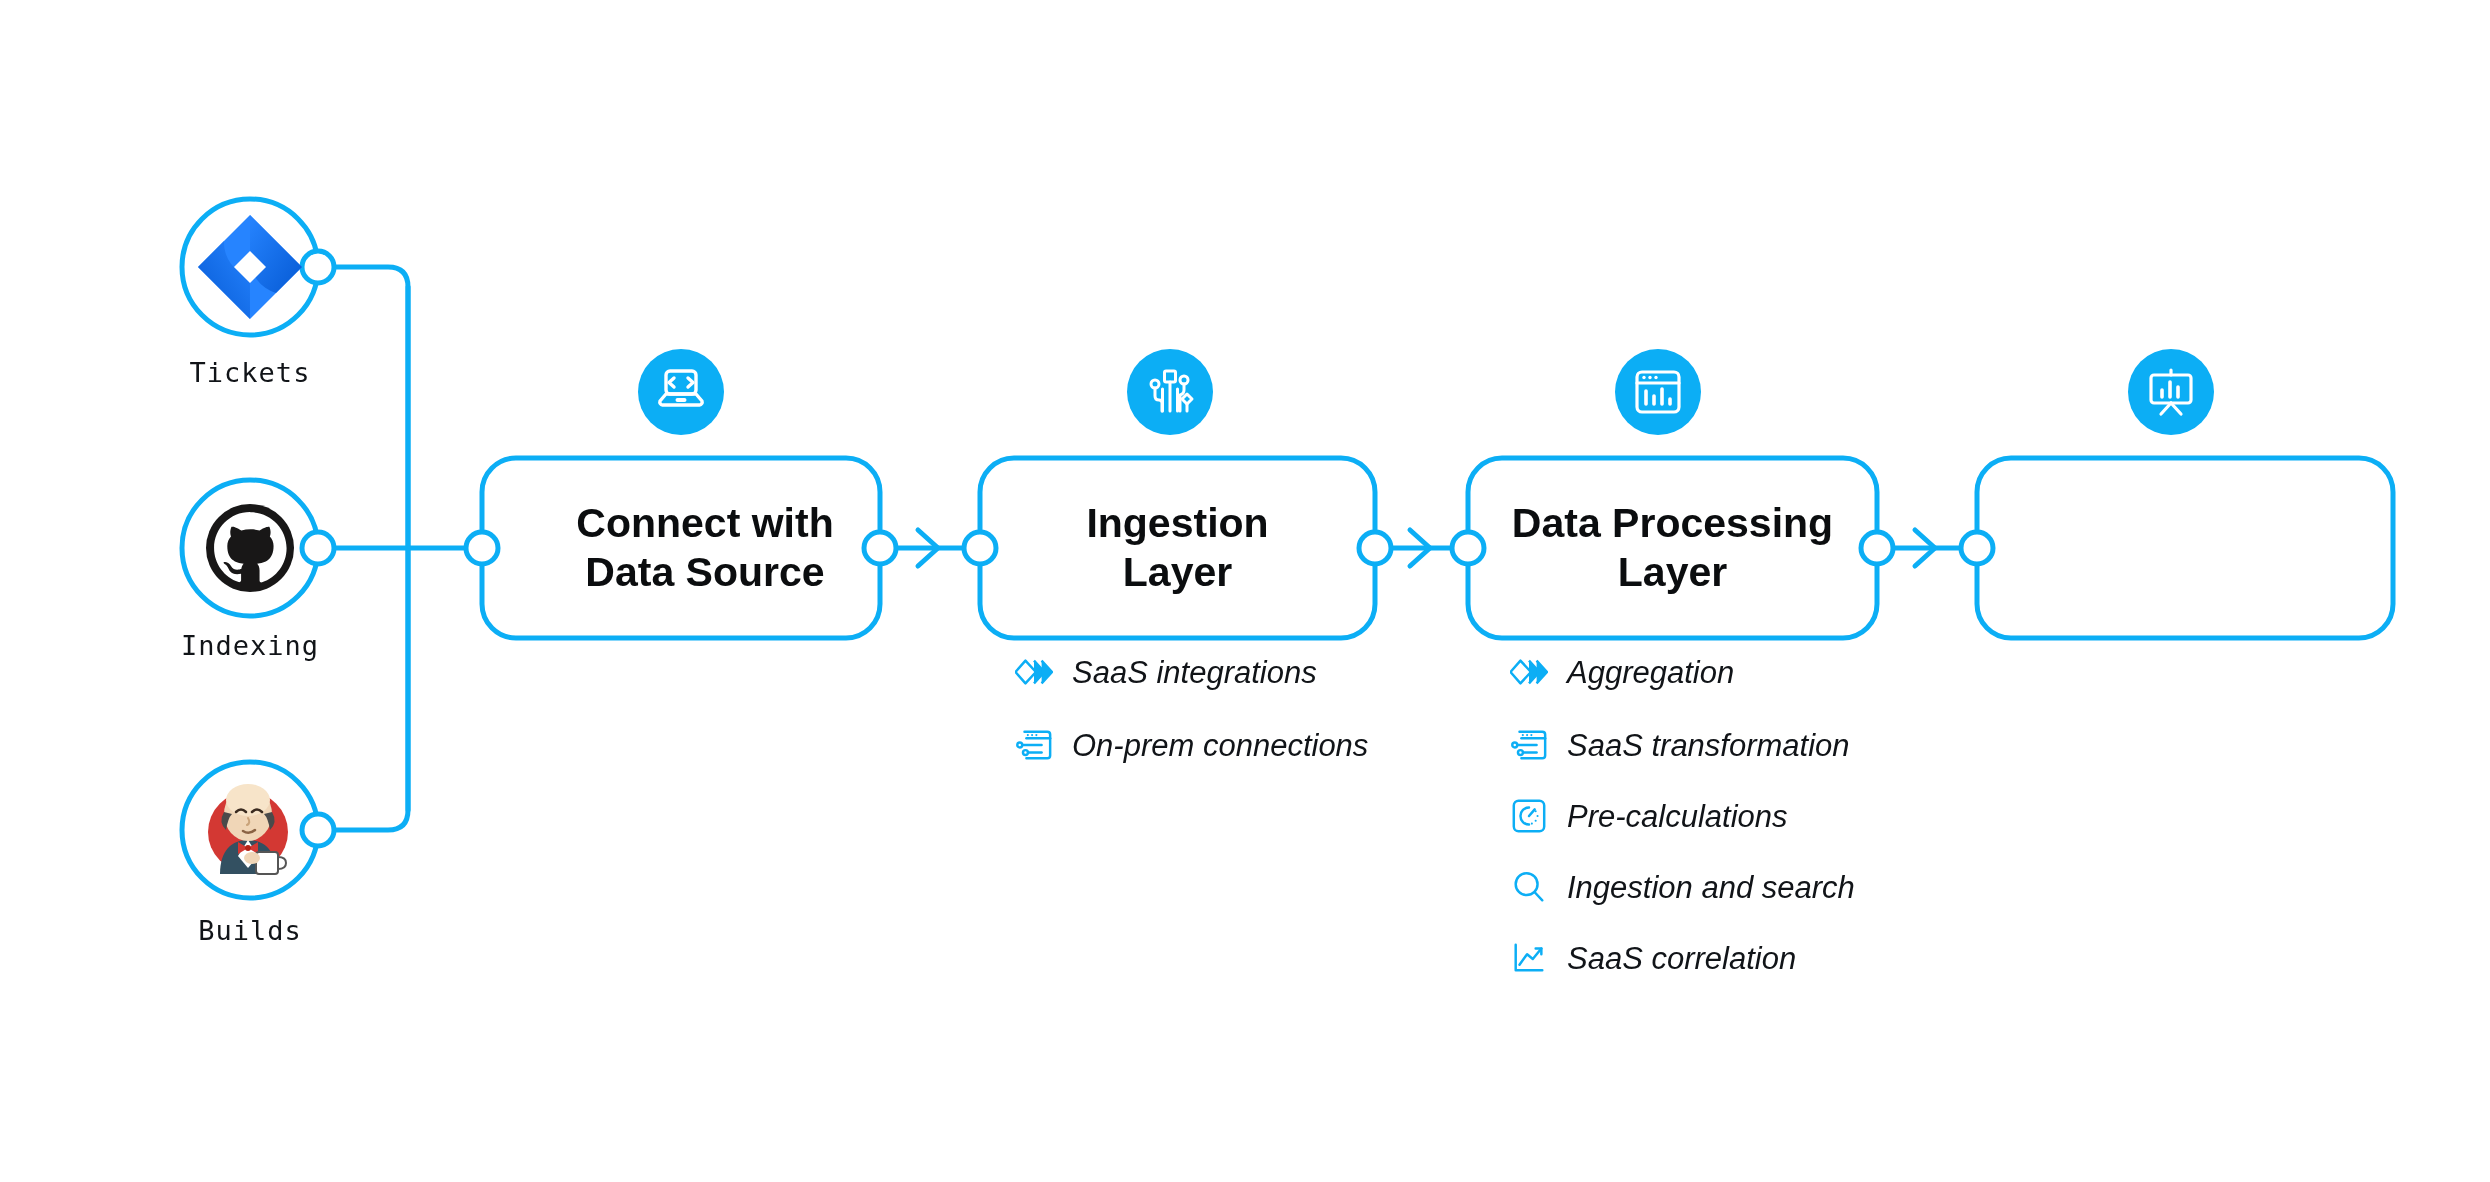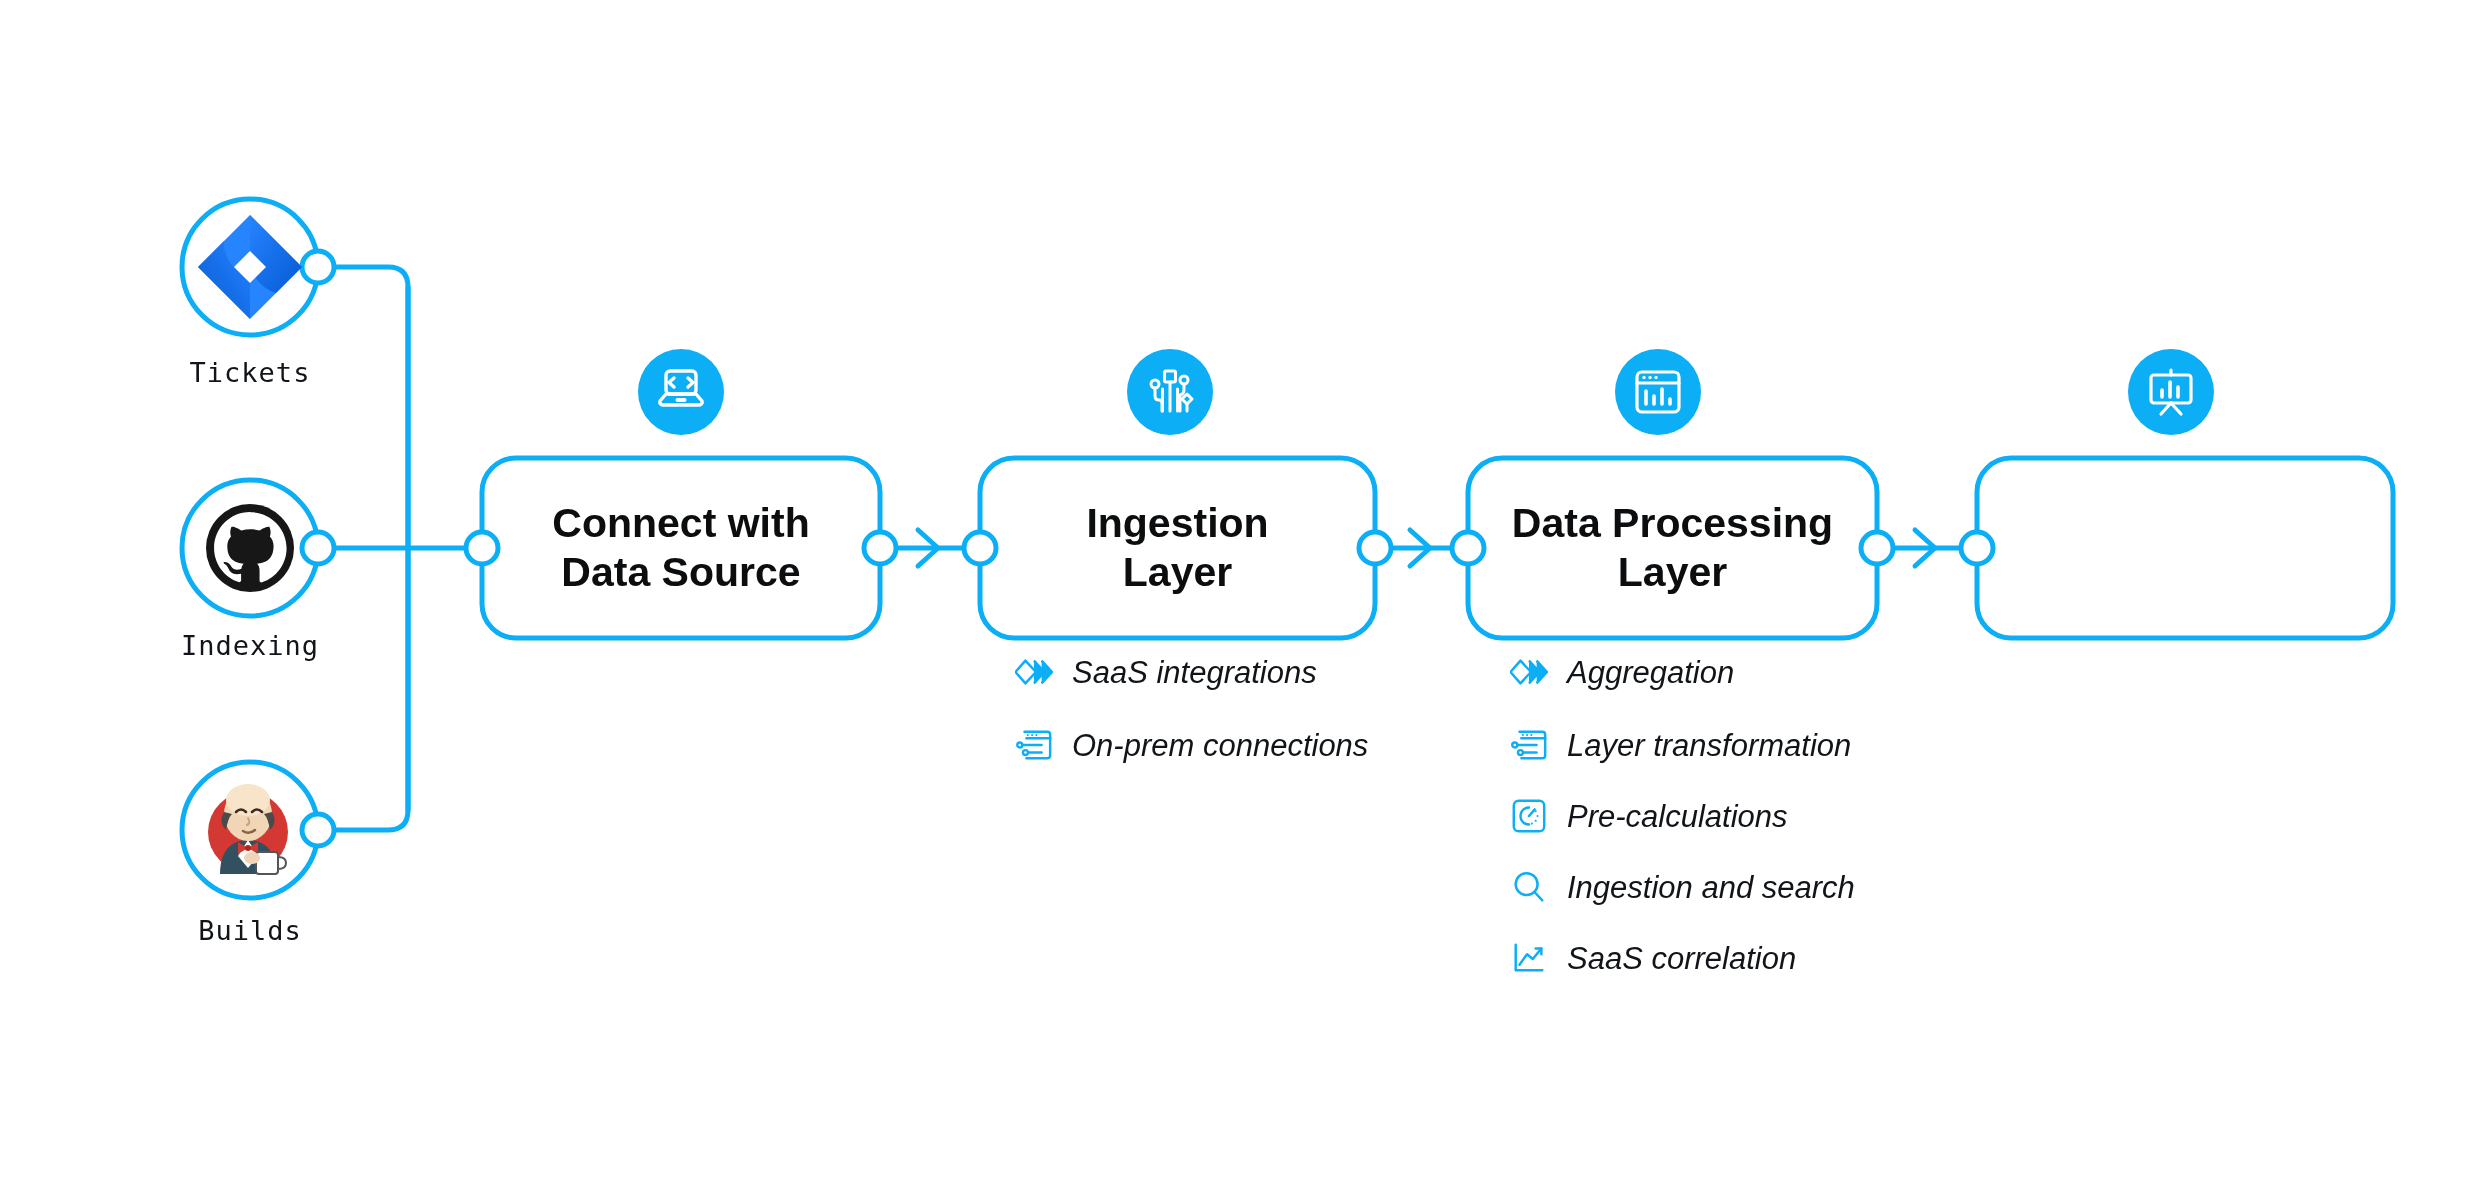--- a/index.html
+++ b/index.html
@@ -209,21 +209,21 @@
       <path d="M -9 5 V -2" stroke-width="3.6"></path>
       <path d="M -1 5 V -10" stroke-width="3.6"></path>
       <path d="M 7 5 V -5" stroke-width="3.6"></path>
     </g>
   </svg>
 
   <div class="src-label" style="left:110px;top:357px;width:200px;">Tickets</div>
   <div class="src-label" style="left:110px;top:630px;width:200px;">Indexing</div>
   <div class="src-label" style="left:110px;top:915px;width:200px;">Builds</div>
 
-  <div class="node-title" style="left:442px;top:458px;width:398px;height:180px;">Connect with
+  <div class="node-title" style="left:466px;top:458px;width:398px;height:180px;">Connect with
 Data Source</div>
   <div class="node-title" style="left:940px;top:458px;width:395px;height:180px;">Ingestion
 Layer</div>
   <div class="node-title" style="left:1428px;top:458px;width:409px;height:180px;">Data Processing
 Layer</div>
 
   <div class="bullet" style="left:975px;top:653px;">
     <svg class="b-ico" viewBox="0 0 40 40">
       <g fill="none" stroke="#0CAEF5" stroke-width="2.6" stroke-linejoin="round">
         <path d="M 11 8 L 22 20 L 11 32 L 0.5 20 Z"></path>
@@ -269,21 +269,21 @@
         <path d="M 12 13 H 37"></path>
         <circle cx="13.5" cy="9.6" r="1.1" fill="#0CAEF5" stroke="none"></circle>
         <circle cx="18" cy="9.6" r="1.1" fill="#0CAEF5" stroke="none"></circle>
         <circle cx="22.5" cy="9.6" r="1.1" fill="#0CAEF5" stroke="none"></circle>
         <path d="M 8 20 H 28"></path>
           <circle cx="5" cy="20" r="2.6"></circle>
         <path d="M 14 28 H 28"></path>
           <circle cx="11" cy="28" r="2.6"></circle>
       </g>
     </svg>
-    <span class="b-txt">Layer transformation</span>
+    <span class="b-txt">SaaS transformation</span>
   </div>
 
   <div class="bullet" style="left:1470px;top:797px;text-align:center;">
     <svg class="b-ico" viewBox="0 0 40 40">
       <g fill="none" stroke="#0CAEF5" stroke-width="2.6" stroke-linecap="round" stroke-linejoin="round">
         <rect x="4" y="4" width="32" height="32" rx="5"></rect>
         <path d="M 20 11 A 9 9 0 1 0 20 29"></path>
         <path d="M 20 20 L 26 13"></path>
         <circle cx="27" cy="15" r="1.1" fill="#0CAEF5" stroke="none"></circle>
         <circle cx="29" cy="20" r="1.1" fill="#0CAEF5" stroke="none"></circle>

